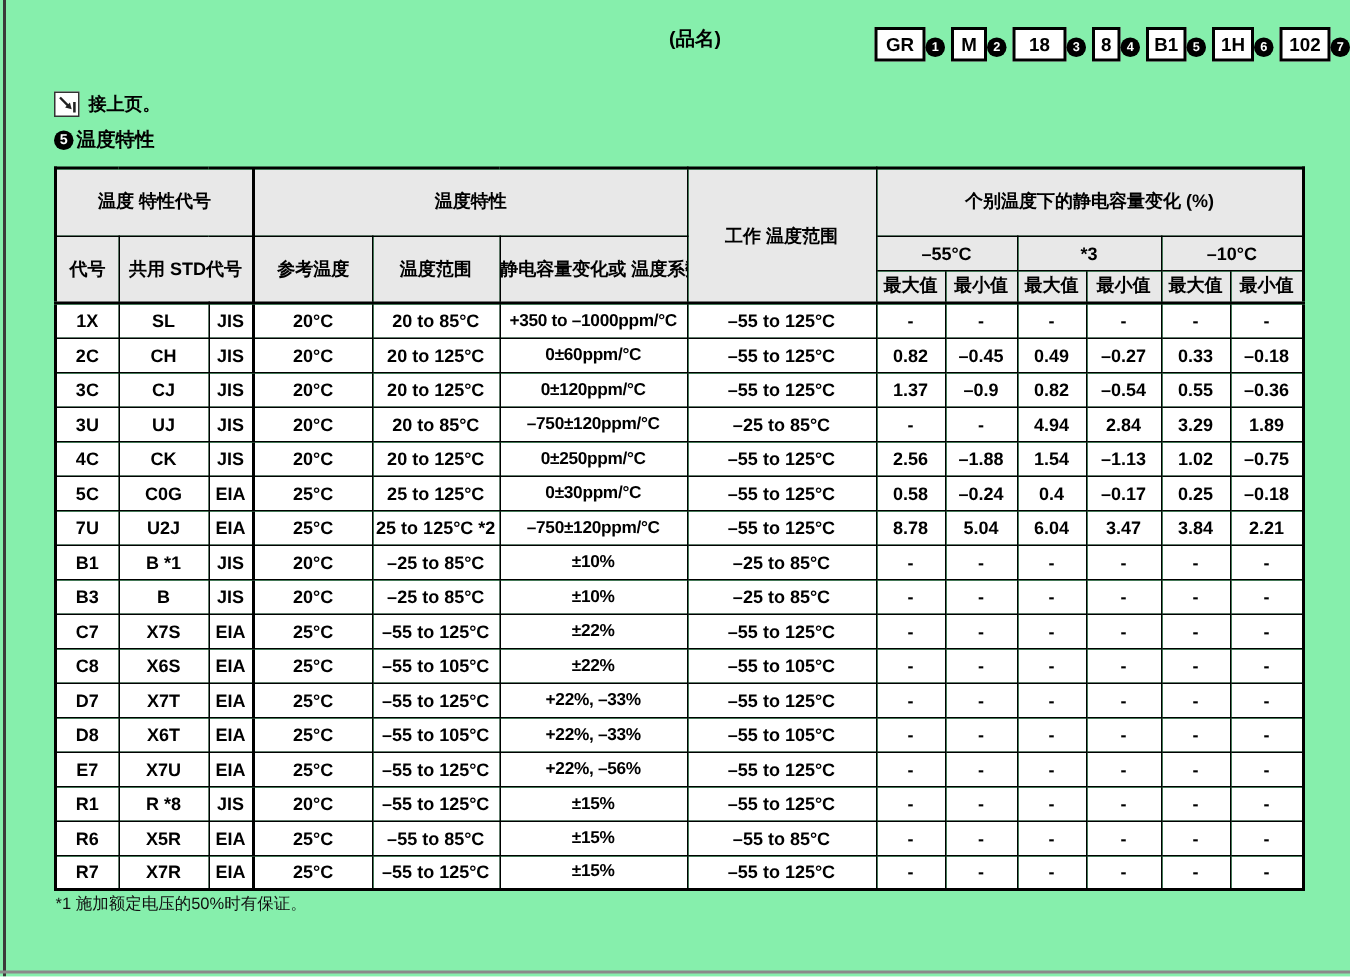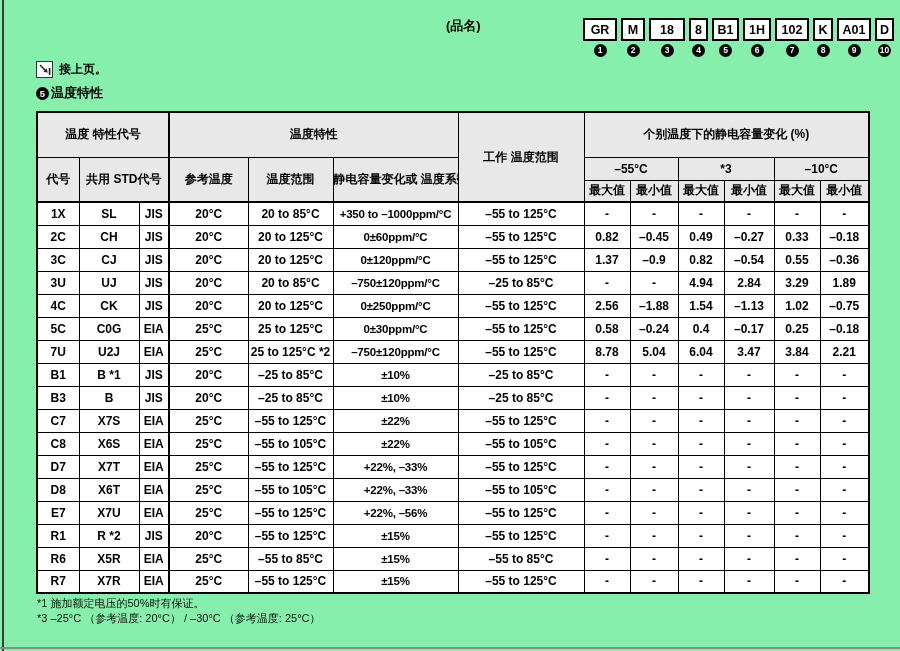--- a/index.html
+++ b/index.html
@@ -5,21 +5,21 @@
   * { margin:0; padding:0; box-sizing:border-box; }
   html,body { width:900px; height:651px; background:#fff; overflow:hidden;
               font-family:"Liberation Sans", sans-serif; color:#000; }
   .page { position:relative; width:900px; height:651px; background:#86efac; }
   .page-left-border { position:absolute; left:2px; top:0; width:2px; height:651px; background:#3a3a3a; }
   .page-bottom-border { position:absolute; left:0; top:647px; width:900px; height:2px; background:#8a8a8a; }
 
   .pinming { position:absolute; left:446px; top:17px; font-size:13px; font-weight:bold; }
 
   .pn-row { position:absolute; left:583px; top:18px; display:flex; gap:4px; }
-  .pn-col { display:flex; flex-direction:column; align-items:center; }
+  .pn-col { display:flex; flex-direction:row; align-items:center; }
   .pn-box { height:23px; border:2px solid #000; background:#fff; display:flex;
             align-items:center; justify-content:center; font-weight:bold; font-size:12.5px; }
   .pn-num { width:13px; height:13px; margin-top:3px; border-radius:50%; background:#000;
             color:#fff; font-size:8.5px; font-weight:bold; text-align:center; line-height:13px; }
 
   .cont-row { position:absolute; left:36px; top:61px; display:flex; align-items:center; gap:6px; }
   .cont-icon { width:17px; height:17px; border:1.6px solid #333; display:flex;
                align-items:center; justify-content:center; background:#fff; }
   .cont-label { font-size:12px; font-weight:bold; }
 
@@ -368,21 +368,21 @@
           <td>–55 to 125°C</td>
           <td>-</td>
           <td>-</td>
           <td>-</td>
           <td>-</td>
           <td>-</td>
           <td>-</td>
         </tr>
         <tr>
           <td>R1</td>
-          <td>R *2</td>
+          <td>R *8</td>
           <td>JIS</td>
           <td>20°C</td>
           <td>–55 to 125°C</td>
           <td>±15%</td>
           <td>–55 to 125°C</td>
           <td>-</td>
           <td>-</td>
           <td>-</td>
           <td>-</td>
           <td>-</td>
@@ -416,15 +416,14 @@
           <td>-</td>
           <td>-</td>
           <td>-</td>
           <td>-</td>
         </tr>
       </tbody>
   </table>
 
   <div class="footnotes">
     <div>*1 施加额定电压的50%时有保证。</div>
-    <div>*3 –25°C （参考温度: 20°C） / –30°C （参考温度: 25°C）</div>
   </div>
 </div>
 
 </body></html>

